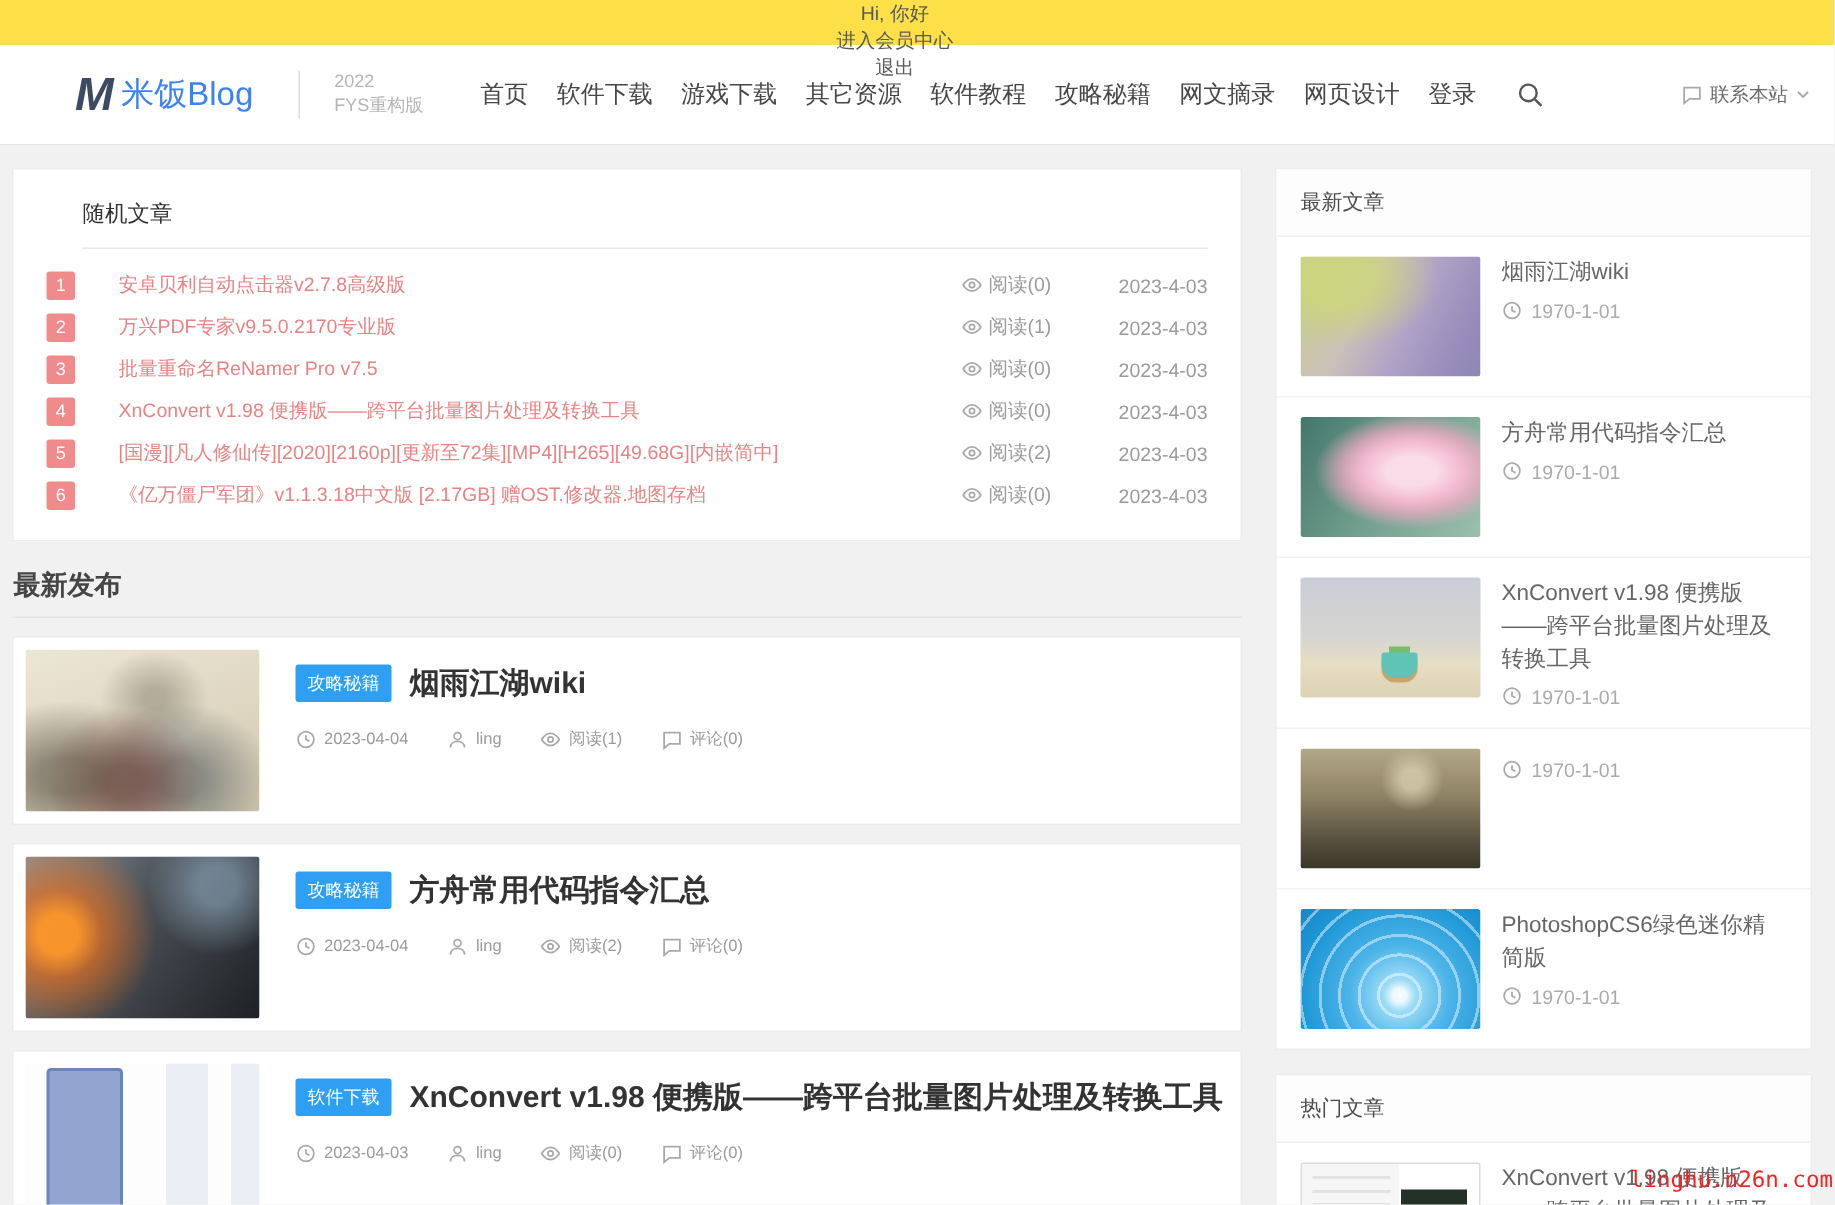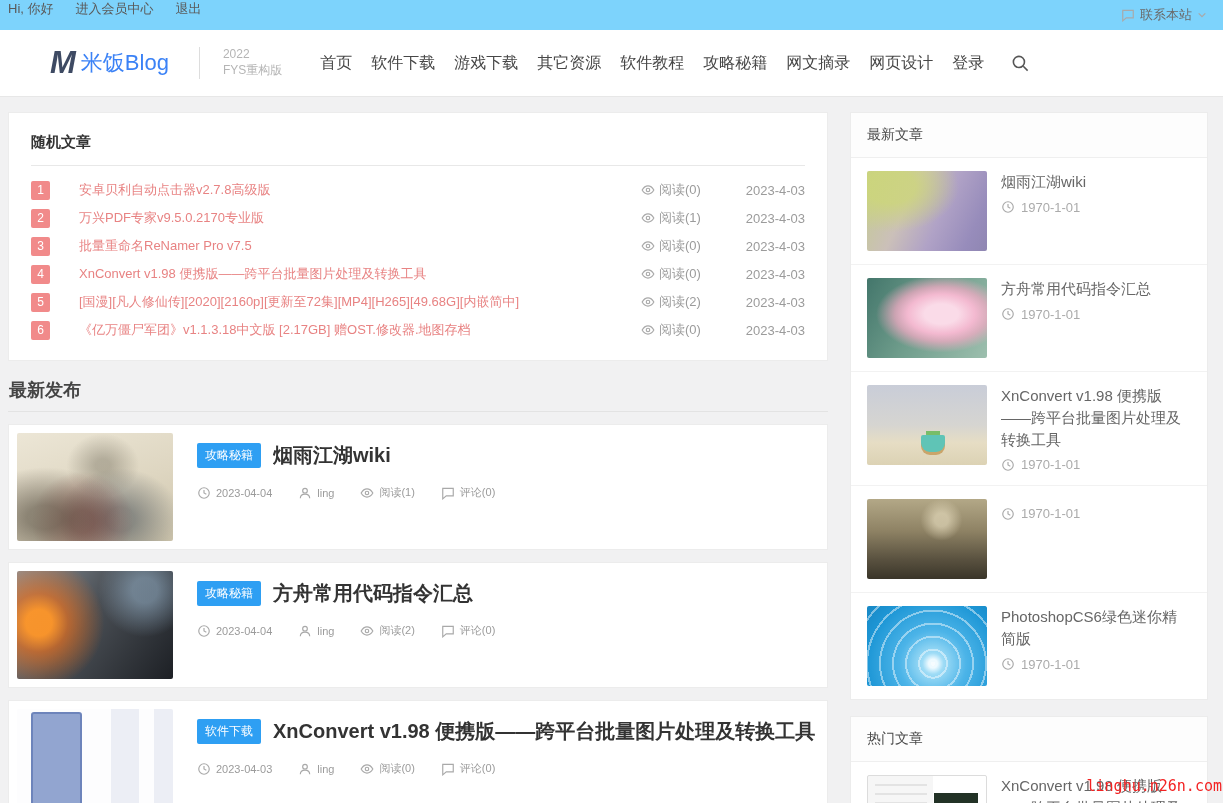--- a/index.html
+++ b/index.html
@@ -14,25 +14,25 @@
     font-family:"Liberation Sans","DejaVu Sans",sans-serif;
     background:var(--page_bg);
     color:#444;
     position:relative;
   }
   svg{display:block;}
   .ic{flex:0 0 auto;color:#a9a9a9;}
 
   
   .topbar{
-    background:#7dd3fc;
+    background:#fde047;
     height:30px;
-    display:flex;
+    display:flex;align-items:center;
     padding:0 16px 0 8px;
-    font-size:13px;color:#5a5a5a;
+    font-size:13px;color:#5a5a5a;flex-direction:column;
   }
   .topbar a{color:#5a5a5a;text-decoration:none;cursor:pointer;}
   .topbar .tlink{margin-right:22px;}
   .contact{margin-left:auto;display:flex;align-items:center;gap:5px;color:#6a6a6a;cursor:pointer;}
 
   
   .header{
     background:#fff;height:67px;
     display:flex;align-items:center;
     padding-left:50px;padding-right:20px;
@@ -51,21 +51,21 @@
 
   
   .page{display:flex;padding:15px 15px 0 8px;gap:22px;align-items:flex-start;}
   .main{width:820px;flex:0 0 820px;}
   .side{width:358px;flex:0 0 358px;}
 
   .box{background:#fff;border:1px solid #ececec;}
 
   
   .random{padding:20px 22px 16px;}
-  .random-title{font-size:15px;font-weight:bold;color:#333;padding-bottom:13px;border-bottom:1px solid #e8e8e8;}
+  .random-title{font-size:15px;font-weight:normal;color:#333;padding-bottom:13px;border-bottom:1px solid #e8e8e8;margin-left:24px;}
   .random-list{margin-top:10px;}
   .random-row{display:flex;align-items:center;height:28px;font-size:13px;}
   .rnum{
     width:19px;height:19px;flex:0 0 19px;margin-right:13px;
     background:var(--badge_red);color:#fff;font-size:12px;
     display:flex;align-items:center;justify-content:center;border-radius:2px;
   }
   .rlink{color:var(--link_red);text-decoration:none;cursor:pointer;white-space:nowrap;overflow:hidden;margin-left:16px;}
   .rmeta{margin-left:auto;display:flex;align-items:center;gap:22px;color:#9b9b9b;}
   .rreads{display:flex;align-items:center;gap:4px;width:72px;}
@@ -91,21 +91,21 @@
 
   
   .side-box{background:#fff;border:1px solid #ececec;}
   .side-box + .side-box{margin-top:16px;}
   .side-head{font-size:14px;color:#4a4a4a;padding:13px 16px;border-bottom:1px solid #efefef;background:#fdfdfd;}
   .side-item{display:flex;gap:14px;padding:13px 16px;cursor:pointer;}
   .side-item + .side-item{border-top:1px solid #f2f2f2;}
   .side .thumb{width:120px;height:80px;}
   .side-item-body{min-width:0;}
   .side-item-title{font-size:15px;color:#666;line-height:1.45;}
-  .side-item-date{display:flex;align-items:center;gap:6px;font-size:13px;color:#ababab;margin-top:7px;}
+  .side-item-date{display:flex;align-items:flex-start;gap:6px;font-size:13px;color:#ababab;margin-top:7px;}
 
   
   .thumb-jianghu{background:
     radial-gradient(ellipse at 18% 78%, rgba(72,64,52,.55) 0 10%, transparent 42%),
     radial-gradient(ellipse at 42% 82%, rgba(120,40,40,.45) 0 9%, transparent 40%),
     radial-gradient(ellipse at 66% 80%, rgba(60,70,80,.5) 0 10%, transparent 42%),
     radial-gradient(ellipse at 55% 30%, rgba(90,85,70,.35) 0 6%, transparent 30%),
     linear-gradient(160deg,#ece6d6 0%,#ded6c1 55%,#cfc6ad 100%);}
   .thumb-ark{background:
     radial-gradient(circle at 14% 48%, rgba(255,150,40,.95) 0 9%, rgba(235,110,25,.65) 20%, transparent 45%),

